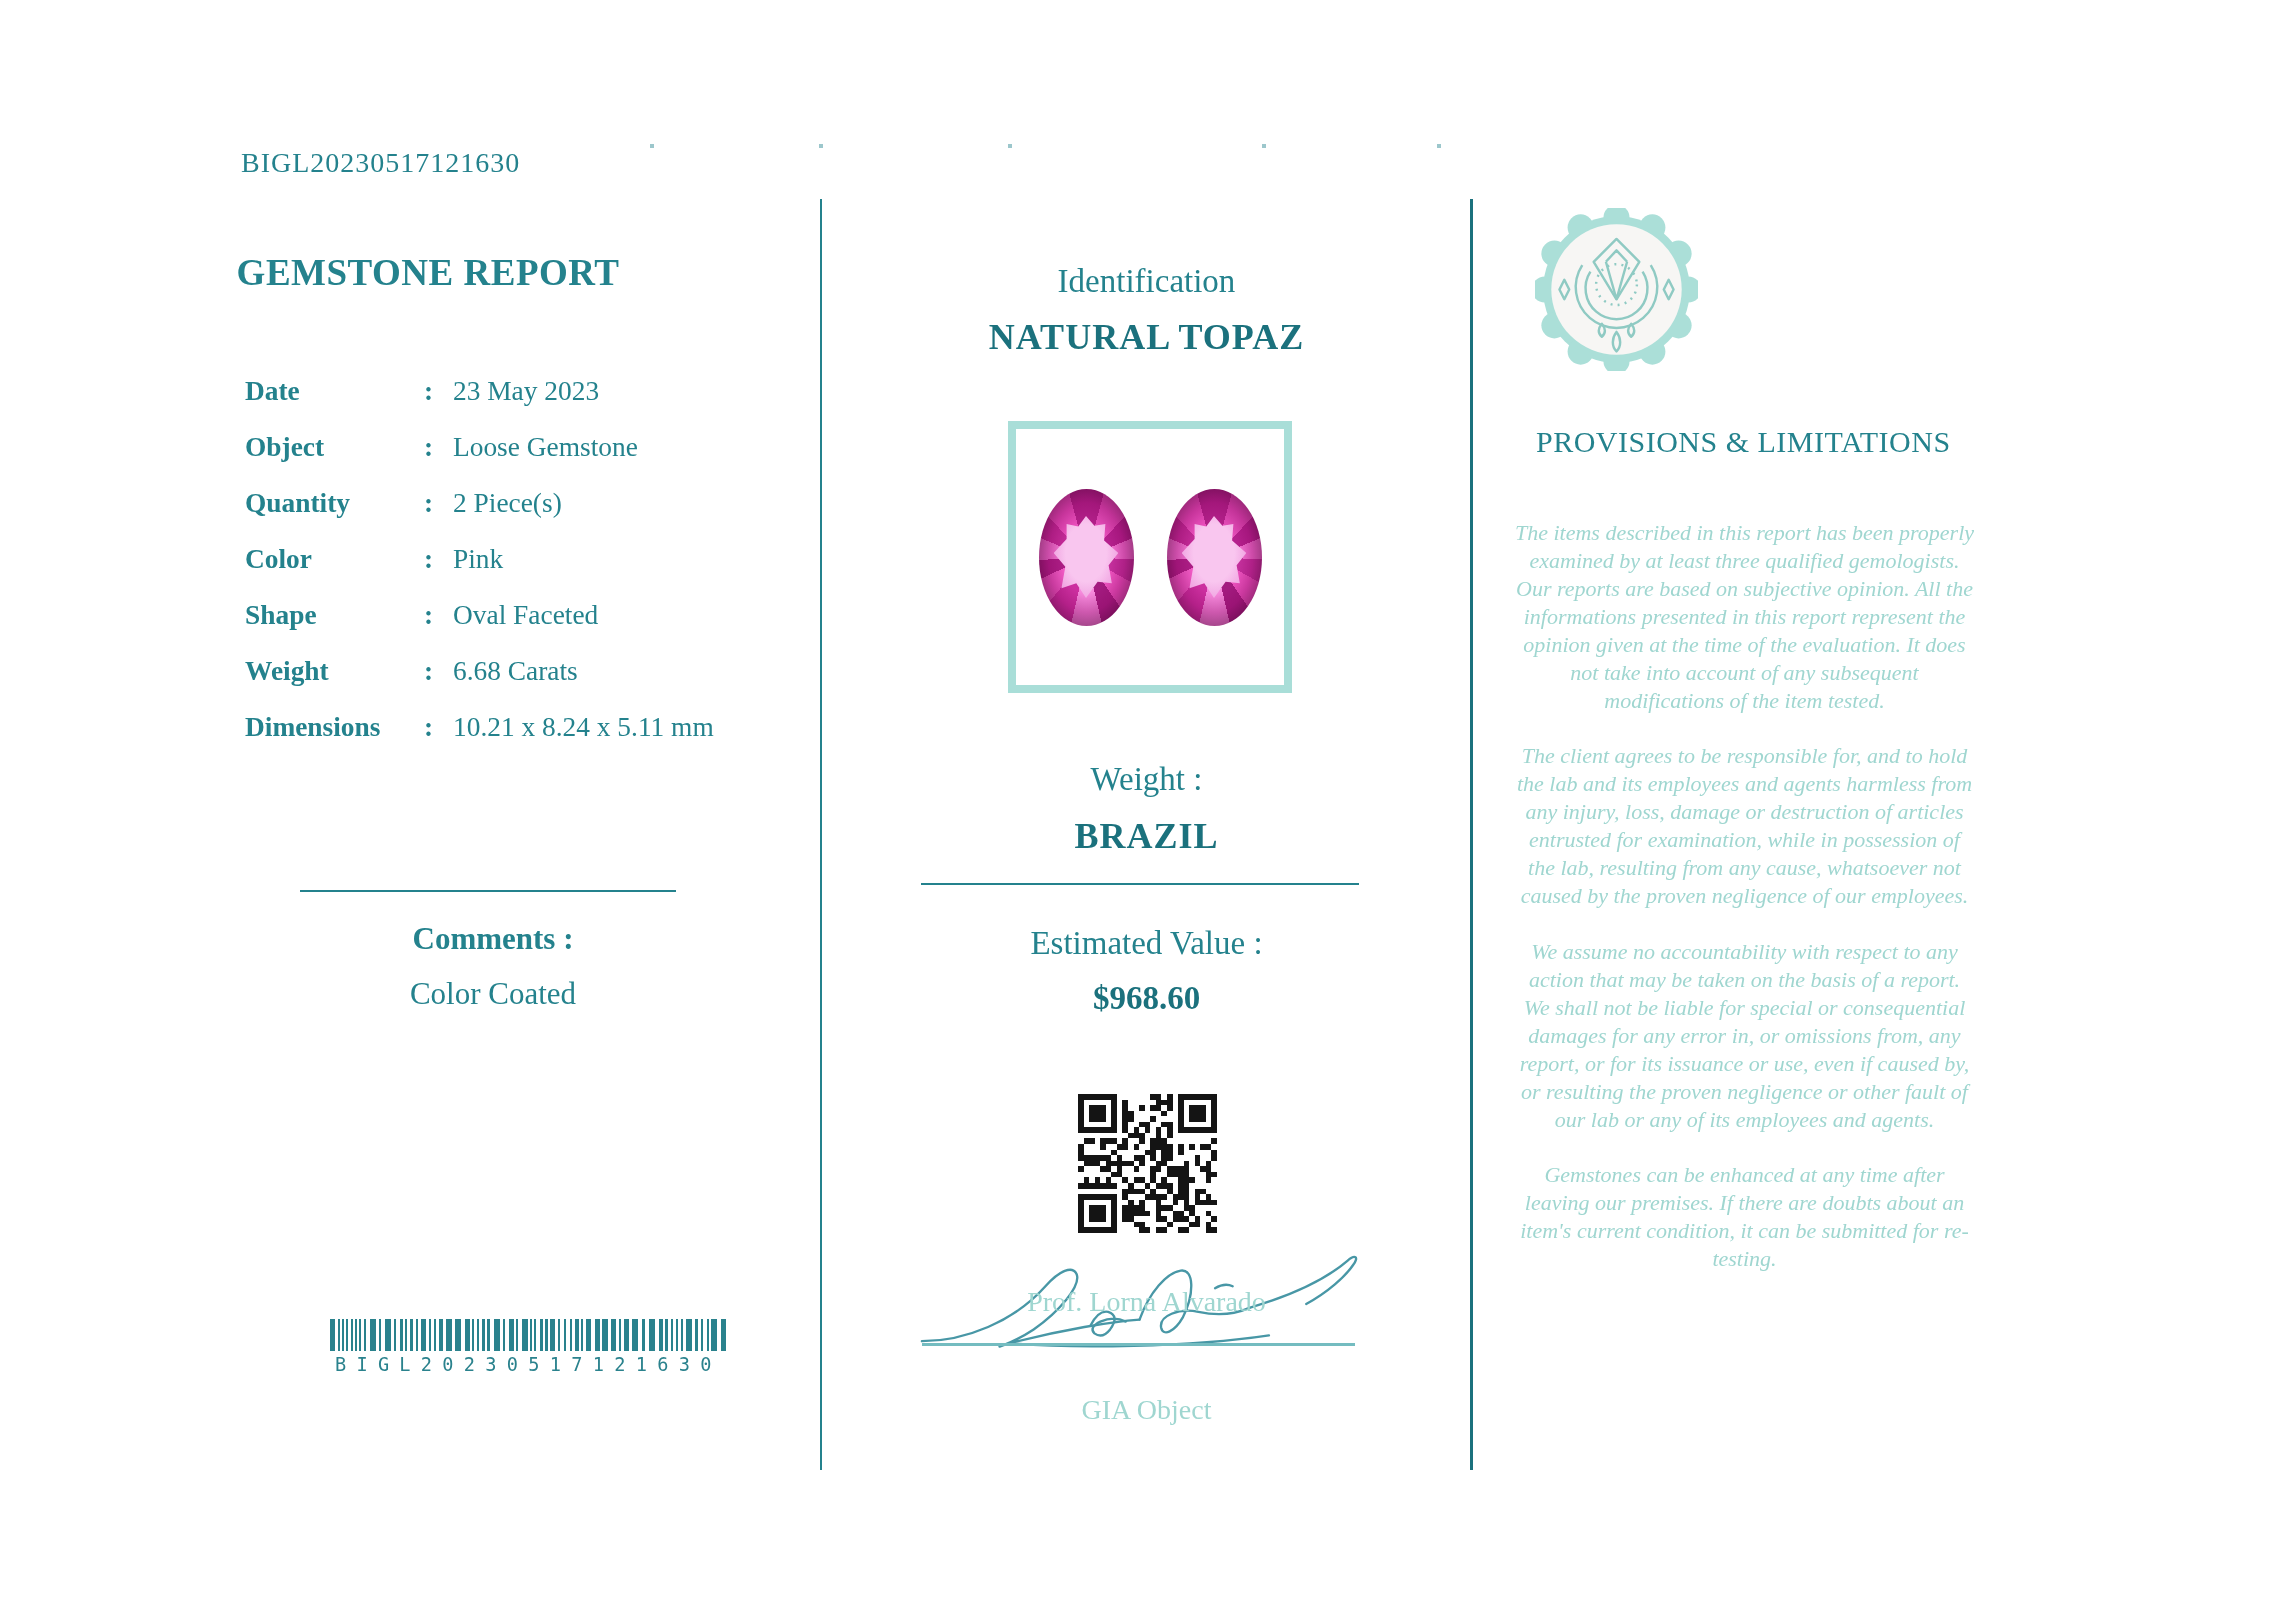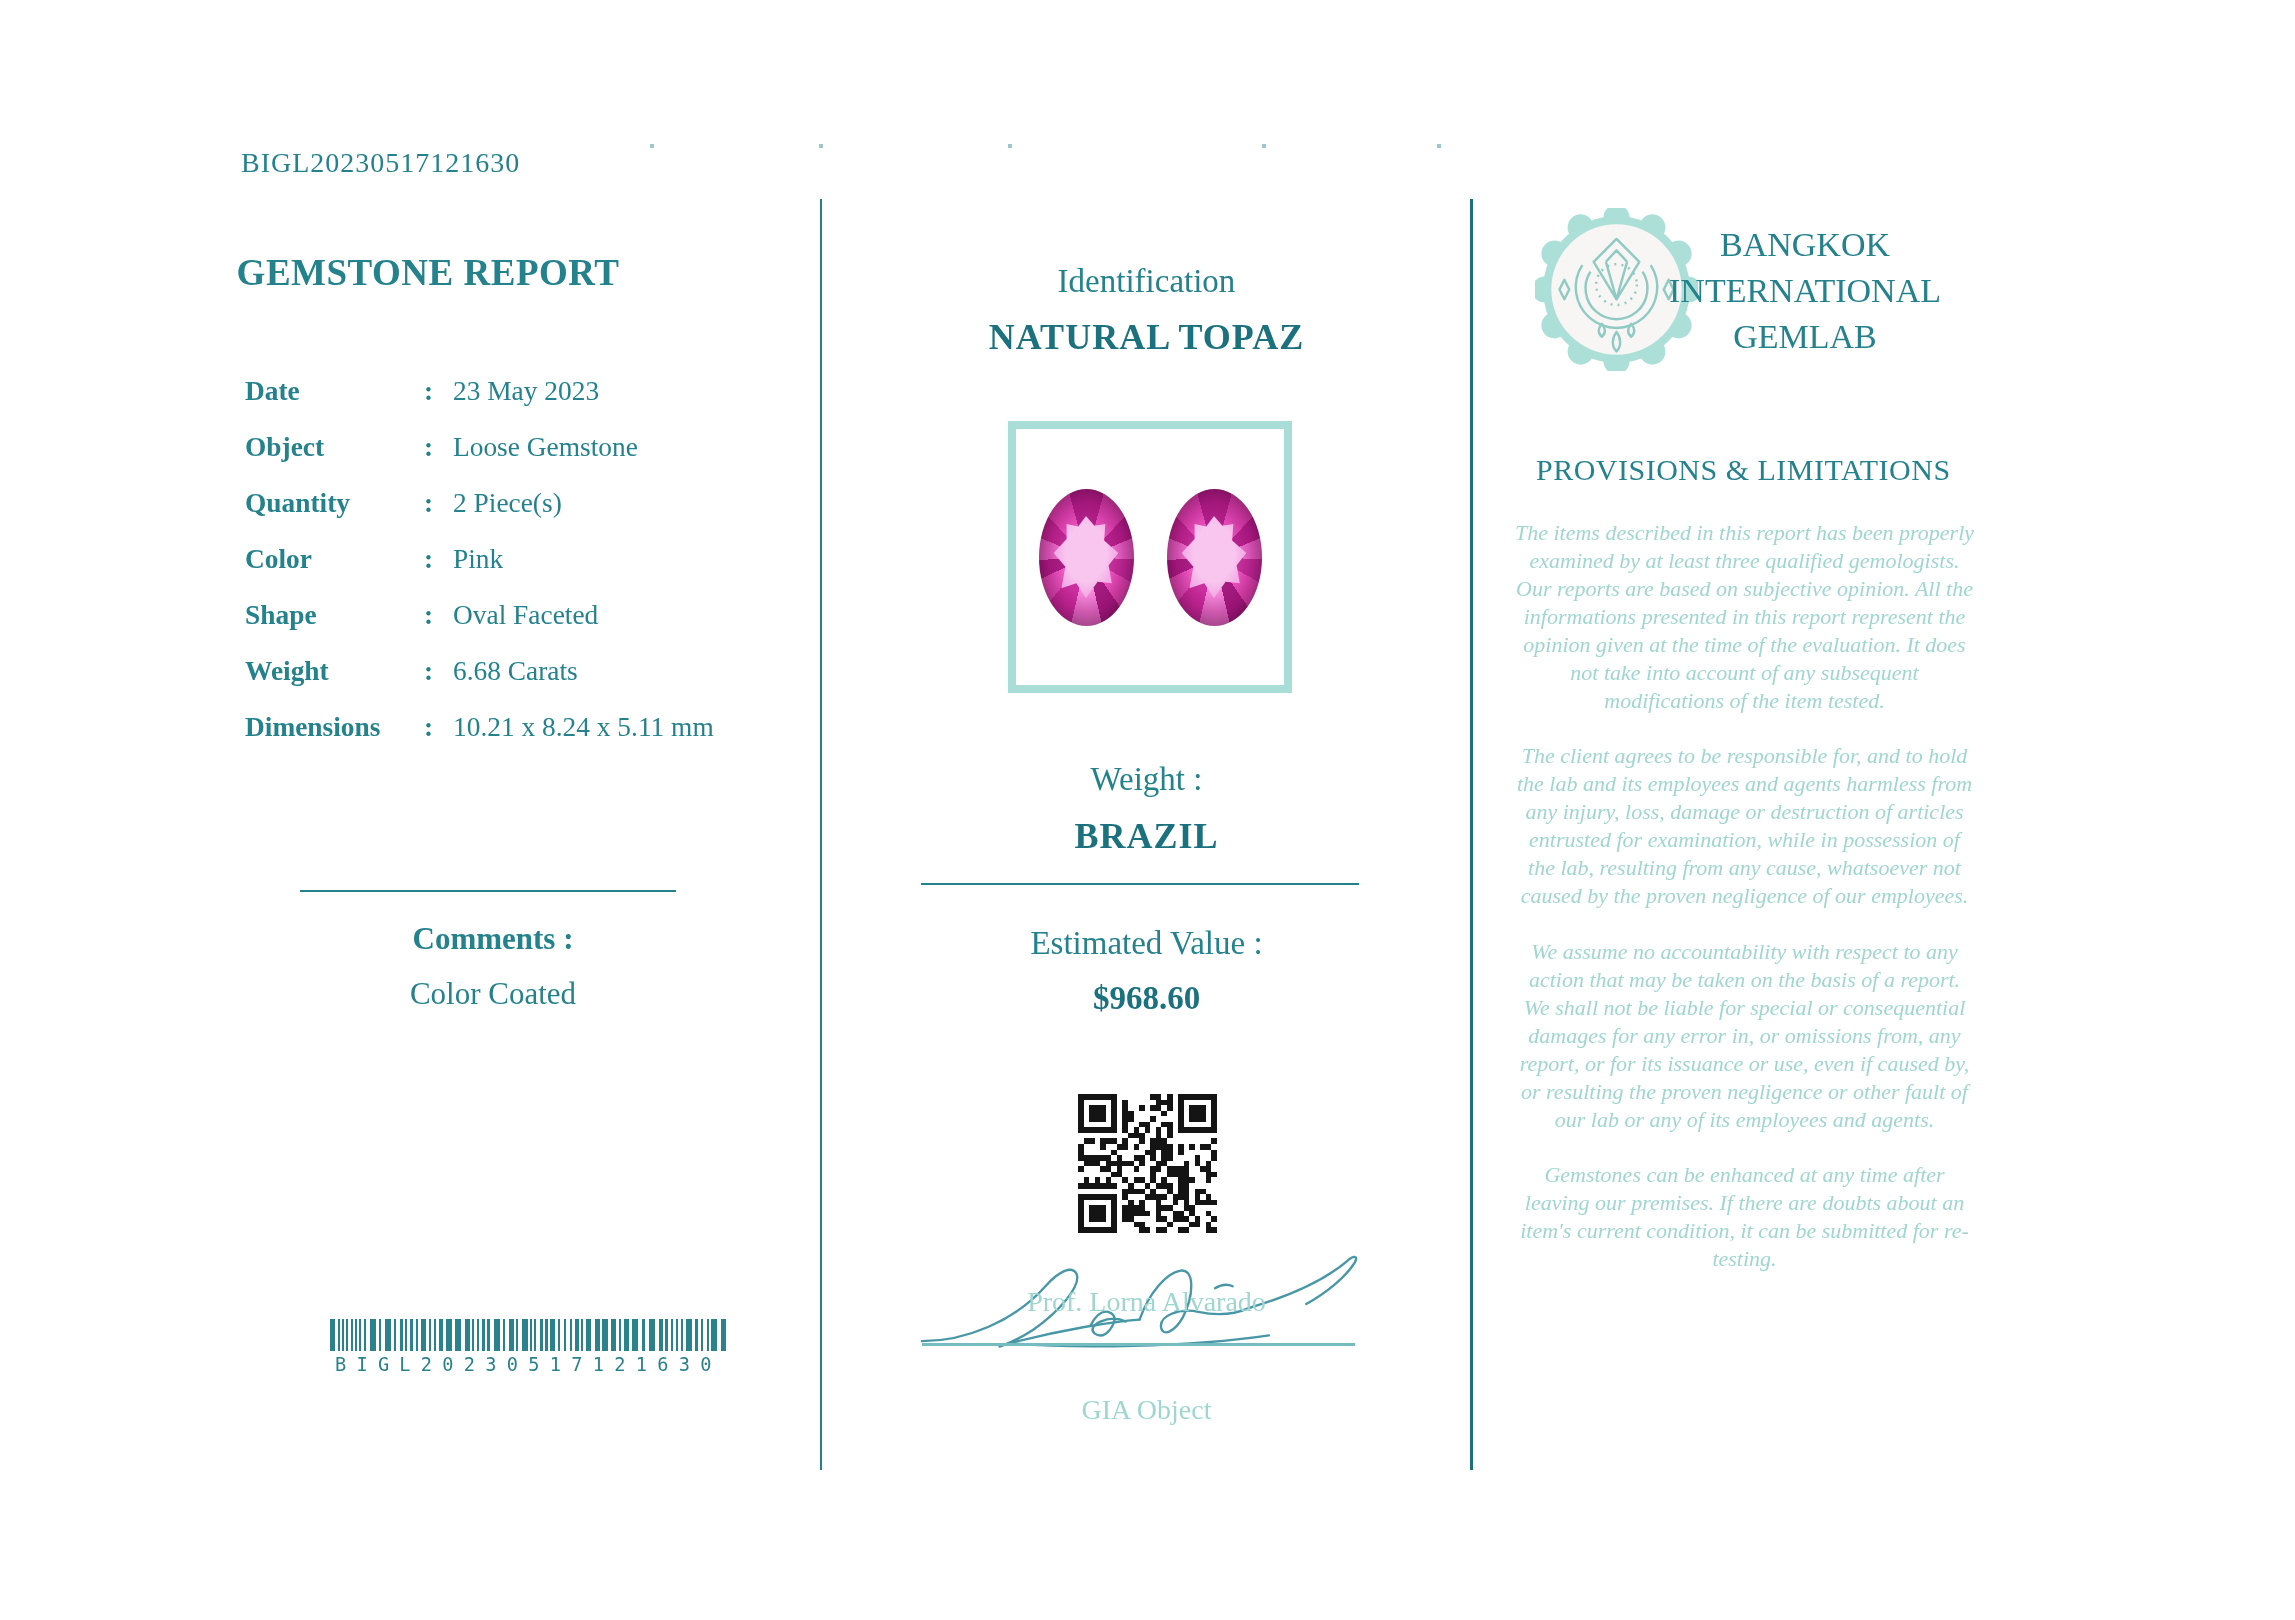--- a/index.html
+++ b/index.html
@@ -63,21 +63,21 @@
   .qr{left:1078px; top:1094px; width:139px; height:139px;}
   .signature-svg{left:916px; top:1251px; width:451px; height:100px;}
   .sig-line{left:922px; top:1343px; width:433px; height:2.9px; background:#74bcc0;}
   .sig-name{top:1286px; font-size:28px; color:var(--mint-text);}
   .sig-title{top:1394px; font-size:28px; color:var(--mint-text);}
 
   
   .logo{left:1535px; top:208px; width:163px; height:163px;}
   .lab-name{left:1658px; top:222px; width:294px; font-size:34px; line-height:46px; color:var(--teal);}
   .lab-name div{white-space:nowrap;}
-  .prov-heading{left:1536px; top:425px; font-size:30px; letter-spacing:0.5px; color:var(--teal); white-space:nowrap;margin-top:28px;}
+  .prov-heading{left:1536px; top:425px; font-size:30px; letter-spacing:0.5px; color:var(--teal); white-space:nowrap;}
   .provisions{left:1514px; top:519px; width:461px; font-style:italic; font-size:22px; line-height:28px; color:var(--mint-text);}
   .provisions p{margin:0 0 27.4px 0;}
 </style>
 </head>
 <body>
 
 <div id="page">
 
   <div class="regdot" style="left:650px"></div>
   <div class="regdot" style="left:819px"></div>
@@ -569,25 +569,20 @@
       <path d="M34 39 A 19 19 0 1 0 66 39"></path>
       <circle cx="50" cy="47" r="12.5" stroke-dasharray="1.2 3.2"></circle>
       <path d="M41 71 c2.5 3 2.5 6 0 8 c-2.5 -2 -2.5 -5 0 -8 Z"></path>
       <path d="M59 71 c2.5 3 2.5 6 0 8 c-2.5 -2 -2.5 -5 0 -8 Z"></path>
       <path d="M50 76 c3 4 3 9 0 12 c-3 -3 -3 -8 0 -12 Z"></path>
       <path d="M18 44 L21 50 L18 56 L15 50 Z"></path>
       <path d="M82 44 L85 50 L82 56 L79 50 Z"></path>
     </g>
   </svg>
 
-  <div class="abs lab-name center">
-    <div>BANGKOK</div>
-    <div>INTERNATIONAL</div>
-    <div>GEMLAB</div>
-  </div>
 
   <div class="abs prov-heading">PROVISIONS &amp; LIMITATIONS</div>
 
   <div class="abs provisions center">
     <p>The items described in this report has been properly examined by at least three qualified gemologists. Our reports are based on subjective opinion. All the informations presented in this report represent the opinion given at the time of the evaluation. It does not take into account of any subsequent modifications of the item tested.</p>
     <p>The client agrees to be responsible for, and to hold the lab and its employees and agents harmless from any injury, loss, damage or destruction of articles entrusted for examination, while in possession of the lab, resulting from any cause, whatsoever not caused by the proven negligence of our employees.</p>
     <p>We assume no accountability with respect to any action that may be taken on the basis of a report. We shall not be liable for special or consequential damages for any error in, or omissions from, any report, or for its issuance or use, even if caused by, or resulting the proven negligence or other fault of our lab or any of its employees and agents.</p>
     <p>Gemstones can be enhanced at any time after leaving our premises. If there are doubts about an item's current condition, it can be submitted for re-testing.</p>
   </div>
 

